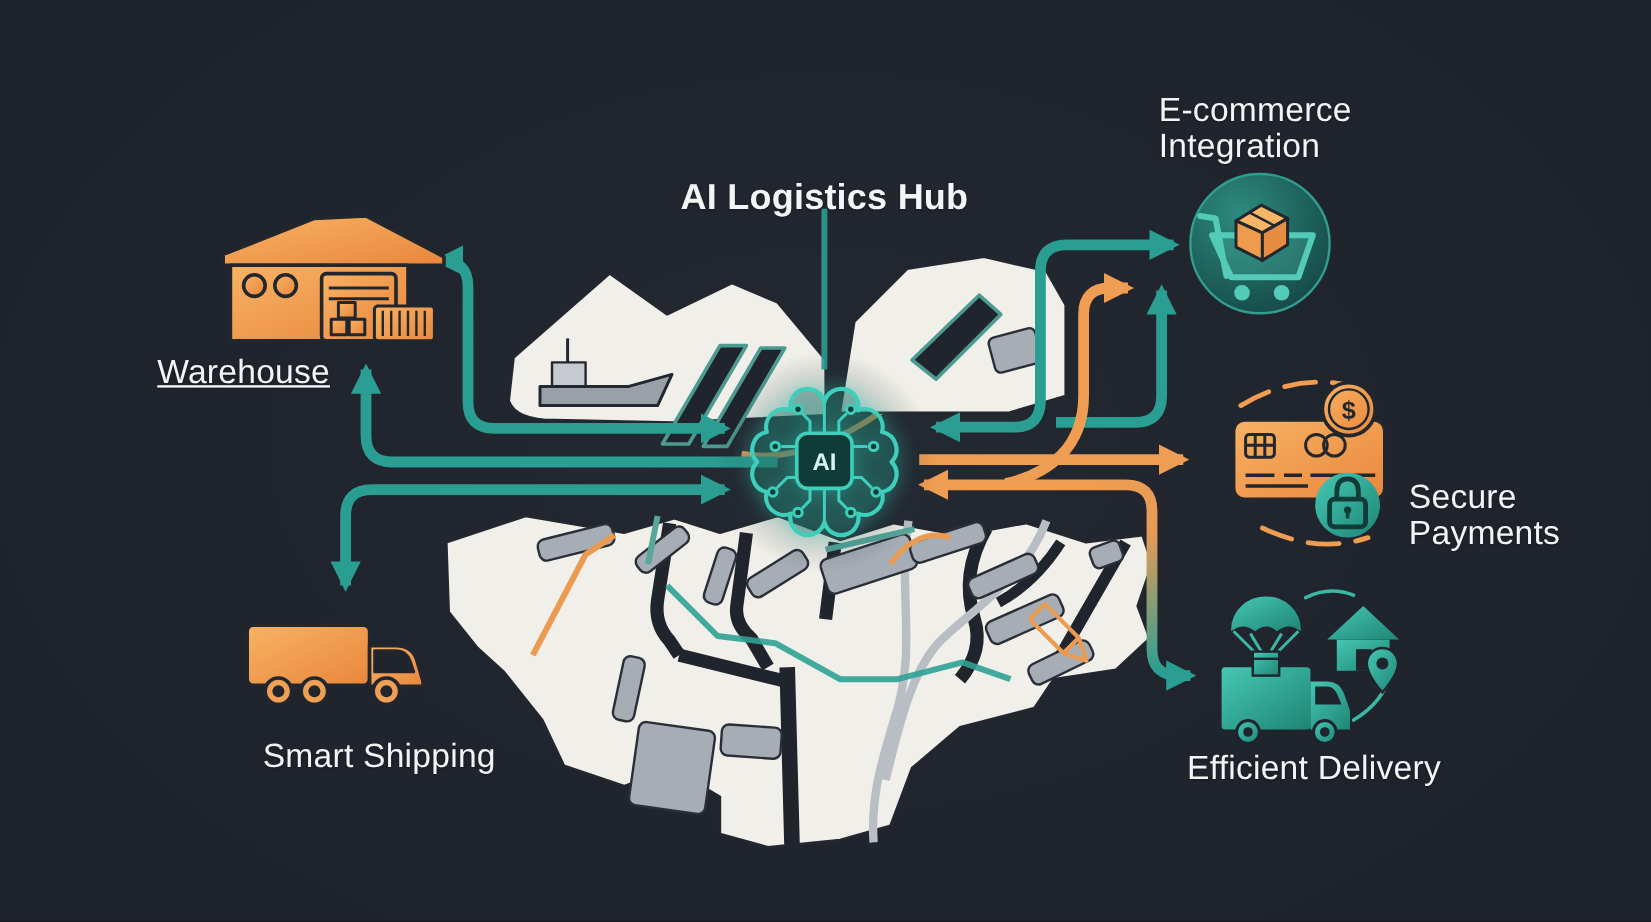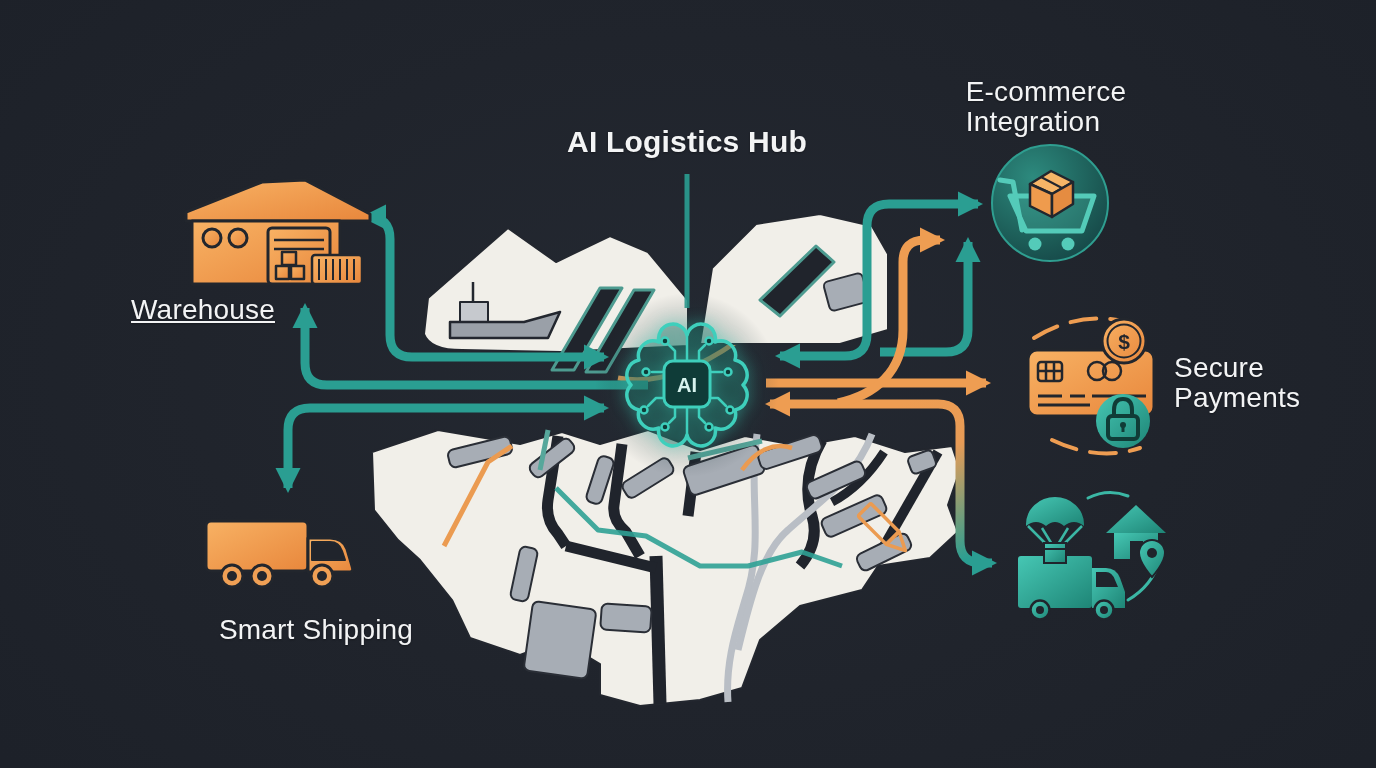--- a/index.html
+++ b/index.html
@@ -8,22 +8,22 @@
     background:radial-gradient(ellipse 900px 600px at 50% 48%, #242932 0%, #20242c 55%, #1d2129 100%);
     font-family:"Liberation Sans", sans-serif;
   }
   #scene{position:absolute;left:0;top:0;}
   .lbl{
     position:absolute;color:#f3f4f5;font-size:28px;font-weight:500;
     line-height:1.07;letter-spacing:.2px;text-align:left;white-space:nowrap;
     text-shadow:0 1px 2px rgba(0,0,0,.35);
   }
   .lbl.center{transform:translateX(-50%);}
-  .lbl.left{text-align:left;}
-  #label-title{font-size:30px;font-weight:600;}
+  .lbl.left{text-align:left;margin-top:46px;}
+  #label-title{font-size:30px;font-weight:600;margin-top:23px;}
   .brain-glow{filter:drop-shadow(0 0 7px rgba(62,207,188,.55));}
 </style>
 </head>
 <body>
 
 <div id="stage">
 
 <svg id="scene" width="1376" height="768" viewBox="0 0 1376 768">
   <defs>
     <linearGradient id="gradOrange" x1="0" y1="0" x2="1" y2="1">
@@ -304,14 +304,15 @@
 <div class="lbl center" style="left:1046px;top:77px;">
   <div>E-commerce</div>
   <div>Integration</div>
 </div>
 
 <div class="lbl left" style="left:1174px;top:353px;">
   <div>Secure</div>
   <div>Payments</div>
 </div>
 
+<div class="lbl center" style="left:1095px;top:625px;">Efficient Delivery</div>
 
 </div>
 
 </body></html>

